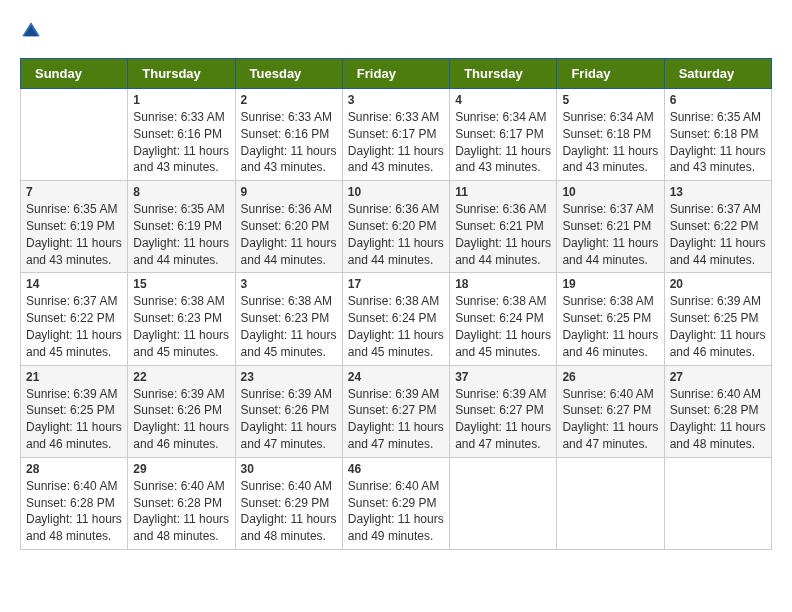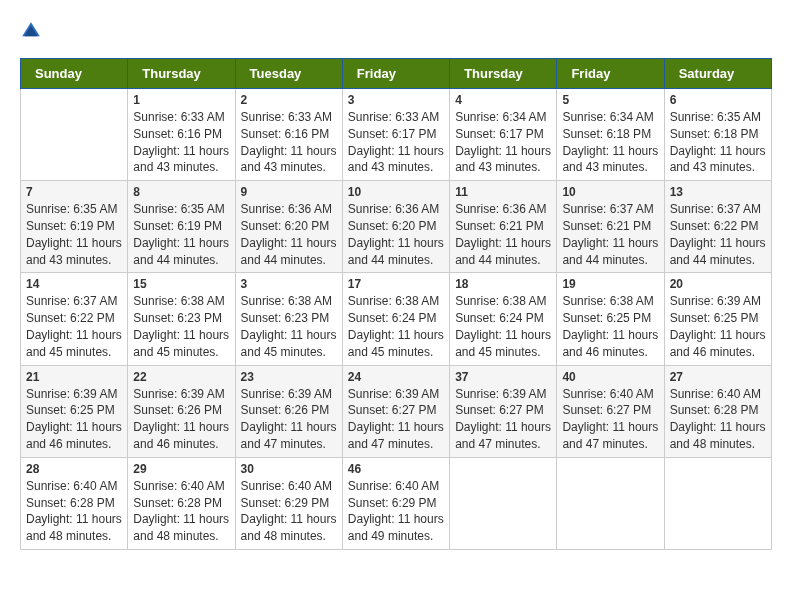--- a/index.html
+++ b/index.html
@@ -223,21 +223,21 @@
         </td>
         <td>
           <span class="day-num">24</span>
           <div class="cell-text">Sunrise: 6:39 AM<br>Sunset: 6:27 PM<br>Daylight: 11 hours and 47 minutes.</div>
         </td>
         <td>
           <span class="day-num">37</span>
           <div class="cell-text">Sunrise: 6:39 AM<br>Sunset: 6:27 PM<br>Daylight: 11 hours and 47 minutes.</div>
         </td>
         <td>
-          <span class="day-num">40</span>
+          <span class="day-num">26</span>
           <div class="cell-text">Sunrise: 6:40 AM<br>Sunset: 6:27 PM<br>Daylight: 11 hours and 47 minutes.</div>
         </td>
         <td>
           <span class="day-num">27</span>
           <div class="cell-text">Sunrise: 6:40 AM<br>Sunset: 6:28 PM<br>Daylight: 11 hours and 48 minutes.</div>
         </td>
       </tr>
       <tr>
         <td>
           <span class="day-num">28</span>

